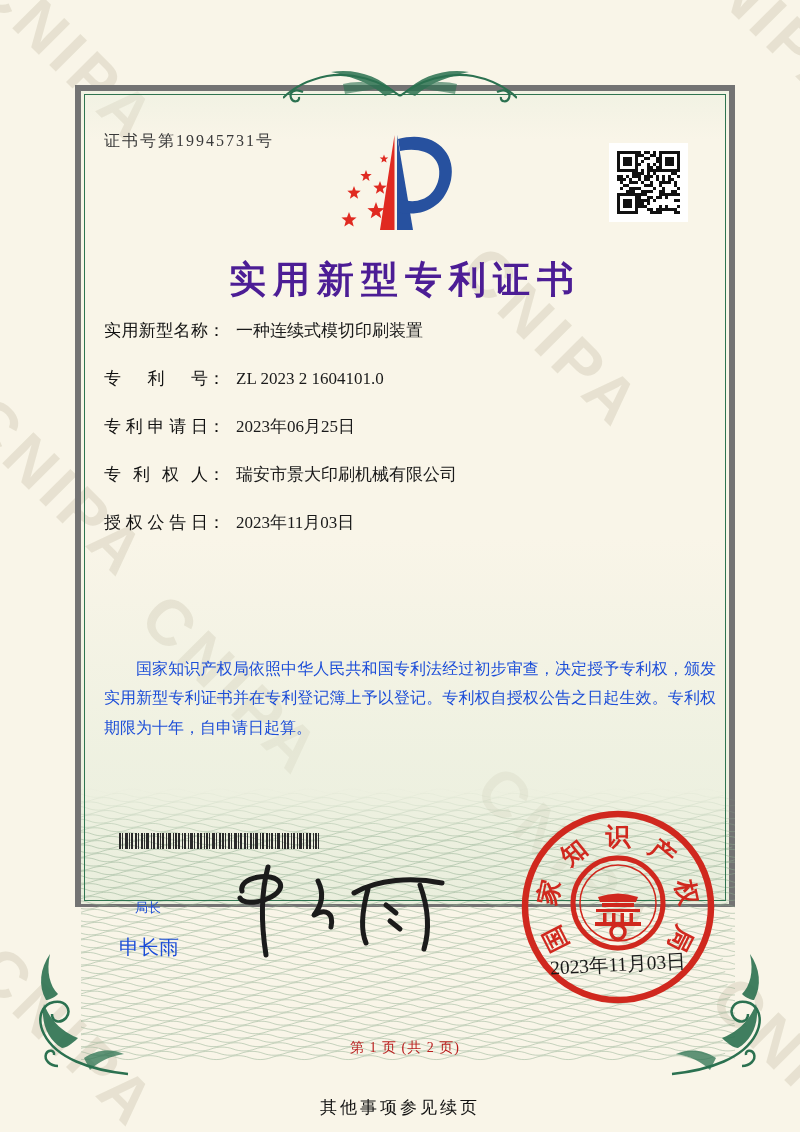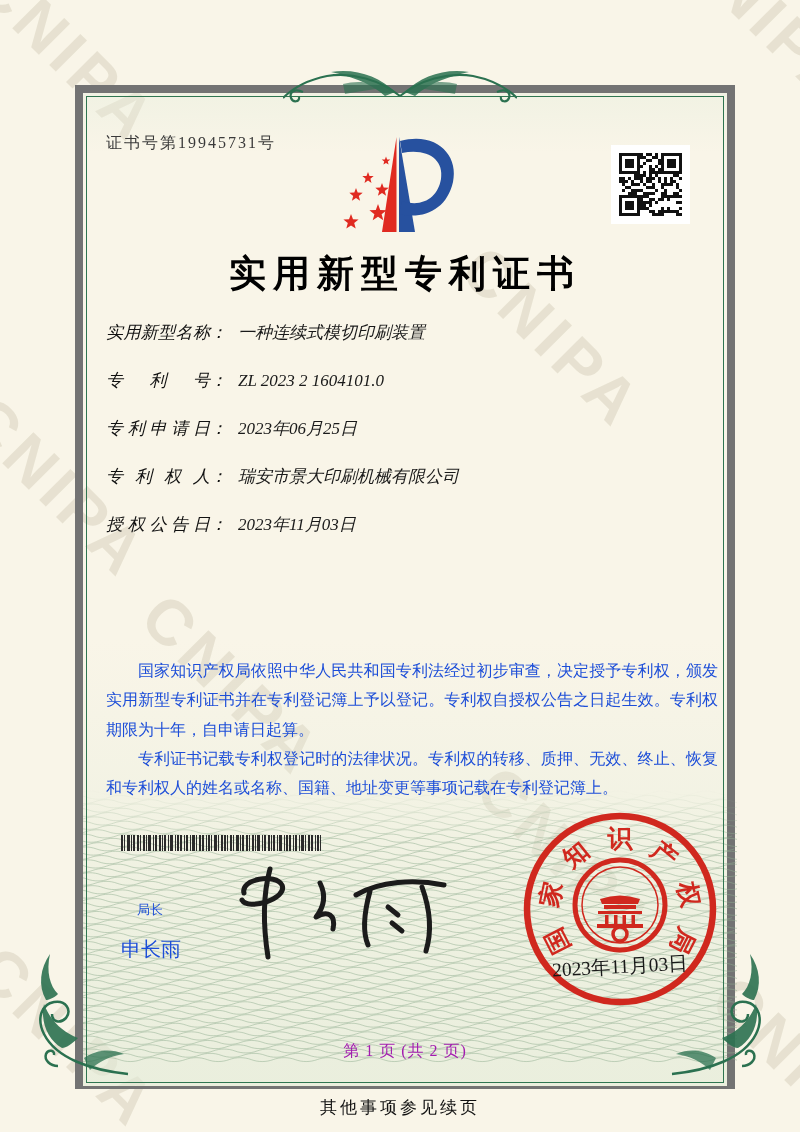--- a/index.html
+++ b/index.html
@@ -6,40 +6,40 @@
   body{width:800px;height:1132px;overflow:hidden;background:#f8f4e6;
        font-family:"Liberation Serif",serif;color:#1c1c1c;}
   .page{position:relative;width:800px;height:1132px;background:#f9f5e8;}
 
   
   .wm{position:absolute;z-index:1;font-family:"Liberation Sans",sans-serif;
       font-weight:700;font-size:64px;letter-spacing:6px;color:rgba(196,188,163,.34);
       transform:rotate(45deg);white-space:nowrap;pointer-events:none;}
 
   
-  .frame{position:absolute;left:75px;top:85px;width:660px;height:1004px;z-index:2;
-         border:8px solid #737373;border-bottom-width:3px;box-sizing:border-box;}
+  .frame{position:absolute;left:75px;top:85px;width:660px;height:822px;z-index:2;
+         border:6px solid #737373;border-bottom-width:3px;box-sizing:border-box;}
   .frame-inner-line{position:absolute;inset:3px;border:1px solid #2f7550;pointer-events:none;}
   .frame-bg{position:absolute;inset:0;
       background:linear-gradient(180deg,rgba(231,238,221,.45) 0%,rgba(231,238,221,0) 6%,
                  rgba(231,238,221,0) 55%,rgba(228,237,218,.5) 82%,rgba(224,234,214,.6) 100%);}
   .waves{position:absolute;left:0;top:0;pointer-events:none;}
 
   .content{position:absolute;inset:0;z-index:3;}
 
   .cert-no{position:absolute;left:23px;top:40px;font-size:16px;letter-spacing:2px;color:#3a3a3a;}
 
   .logo{position:absolute;left:253px;top:36px;}
   .qr-box{position:absolute;left:528px;top:52px;width:79px;height:79px;background:#fff;}
   .qr-box svg{position:absolute;left:8px;top:8px;}
 
-  .title{position:absolute;left:0;top:156px;width:100%;text-align:center;
-         font-size:37px;font-weight:700;letter-spacing:7px;color:#000000;}
-
-  .fields{position:absolute;left:23px;top:228px;width:614px;font-size:17px;font-style:italic;}
+  .title{position:absolute;left:0;top:164px;width:100%;text-align:center;
+         font-size:37px;font-weight:700;letter-spacing:7px;color:#4c1d95;}
+
+  .fields{position:absolute;left:23px;top:228px;width:614px;font-size:17px;}
   .frow{position:relative;height:21px;margin-bottom:27px;white-space:nowrap;}
   .flabel{display:inline-block;width:104px;text-align:justify;text-align-last:justify;color:#111;}
   .fcolon{display:inline-block;color:#111;}
   .fvalue{margin-left:11px;color:#1a1a1a;}
   .fpair2{position:absolute;left:305px;top:0;}
   .fpair2 .flabel2{letter-spacing:1.5px;color:#111;}
   .fpair2 .fvalue{margin-left:10px;}
 
   .paras{position:absolute;left:23px;top:563px;width:612px;font-size:16px;
          line-height:29.3px;text-align:justify;color:#1d4ed8;}
@@ -49,21 +49,21 @@
 
   .signer-title{position:absolute;left:54px;top:808px;font-family:"Liberation Sans",sans-serif;
                 font-size:13px;color:#1d4ed8;}
   .signer-name{position:absolute;left:38px;top:843px;font-family:"Liberation Sans",sans-serif;
                font-size:20px;color:#1d4ed8;}
   .signature{position:absolute;left:135px;top:760px;}
 
   .seal{position:absolute;left:437px;top:716px;}
 
   .page-num{position:absolute;left:0;top:948px;width:100%;text-align:center;
-            font-size:16px;color:#a21caf;letter-spacing:1px;}
+            font-size:14px;color:#b91c1c;letter-spacing:1px;}
 
   .continuation{position:absolute;left:0;top:1080px;width:100%;text-align:center;z-index:2;
                 font-size:17px;color:#111;letter-spacing:3px;margin-top:16px;}
 
   .orn{position:absolute;z-index:4;pointer-events:none;}
 </style>
 </head>
 <body>
 
 <div class="page">
@@ -325,21 +325,20 @@
       <div class="fields" id="fields">
           <div class="frow"><span class="flabel">实用新型名称</span><span class="fcolon">：</span><span class="fvalue">一种连续式模切印刷装置</span></div>
           <div class="frow"><span class="flabel">专利号</span><span class="fcolon">：</span><span class="fvalue">ZL 2023 2 1604101.0</span></div>
           <div class="frow"><span class="flabel">专利申请日</span><span class="fcolon">：</span><span class="fvalue">2023年06月25日</span></div>
           <div class="frow"><span class="flabel">专利权人</span><span class="fcolon">：</span><span class="fvalue">瑞安市景大印刷机械有限公司</span></div>
           <div class="frow"><span class="flabel">授权公告日</span><span class="fcolon">：</span><span class="fvalue">2023年11月03日</span></div>
         </div>
 
       <div class="paras" id="paras">
           <p>国家知识产权局依照中华人民共和国专利法经过初步审查，决定授予专利权，颁发实用新型专利证书并在专利登记簿上予以登记。专利权自授权公告之日起生效。专利权期限为十年，自申请日起算。</p>
-          <p>专利证书记载专利权登记时的法律状况。专利权的转移、质押、无效、终止、恢复和专利权人的姓名或名称、国籍、地址变更等事项记载在专利登记簿上。</p>
         </div>
 
       <svg class="barcode" id="barcode" width="205" height="16">
           <rect x="0" y="0" width="2" height="16" fill="#2b2b2b"></rect>
           <rect x="3" y="0" width="1" height="16" fill="#2b2b2b"></rect>
           <rect x="6" y="0" width="3" height="16" fill="#2b2b2b"></rect>
           <rect x="10" y="0" width="1" height="16" fill="#2b2b2b"></rect>
           <rect x="12" y="0" width="2" height="16" fill="#2b2b2b"></rect>
           <rect x="16" y="0" width="2" height="16" fill="#2b2b2b"></rect>
           <rect x="19" y="0" width="1" height="16" fill="#2b2b2b"></rect>

